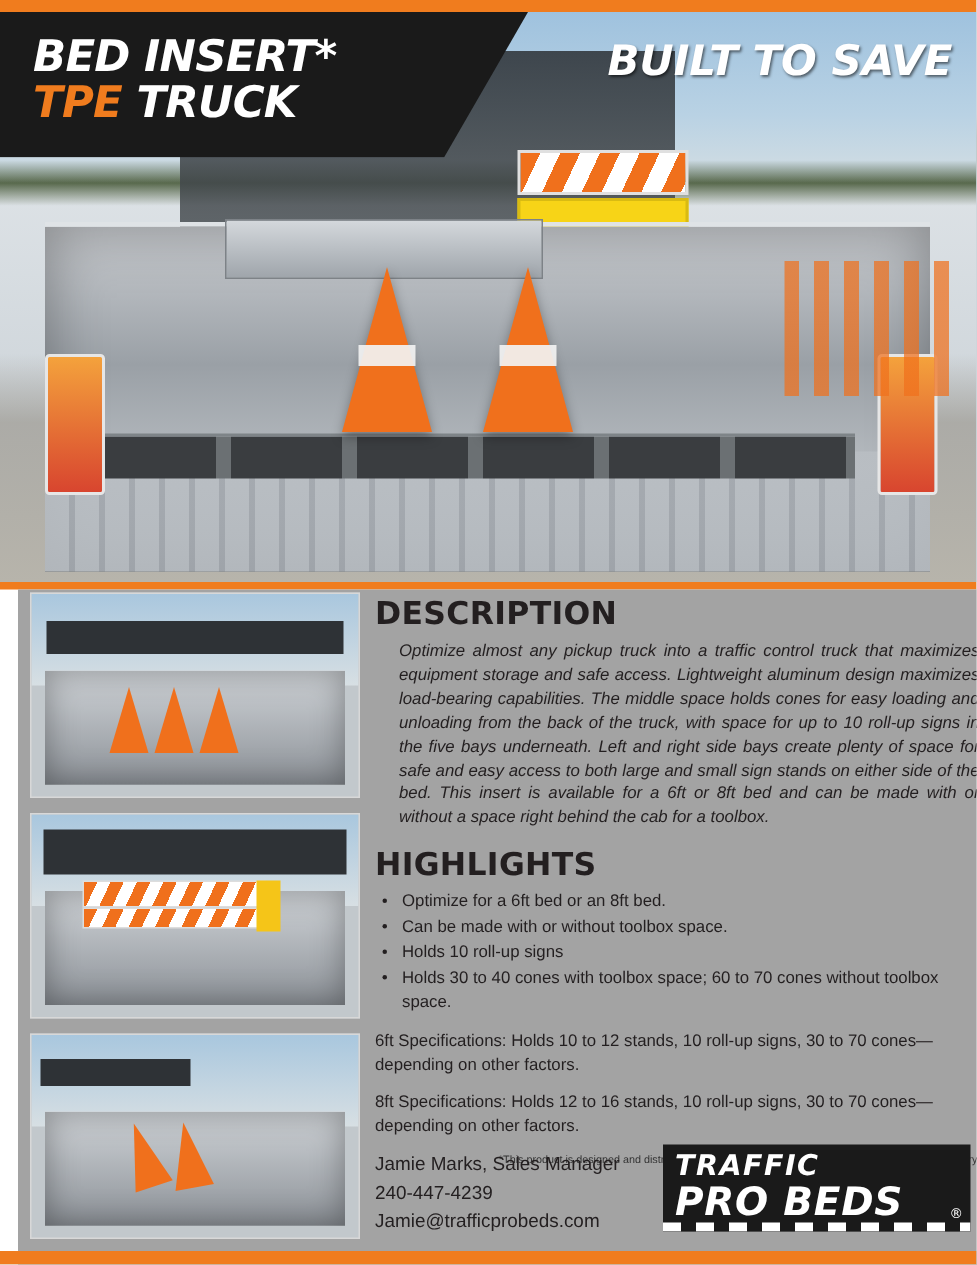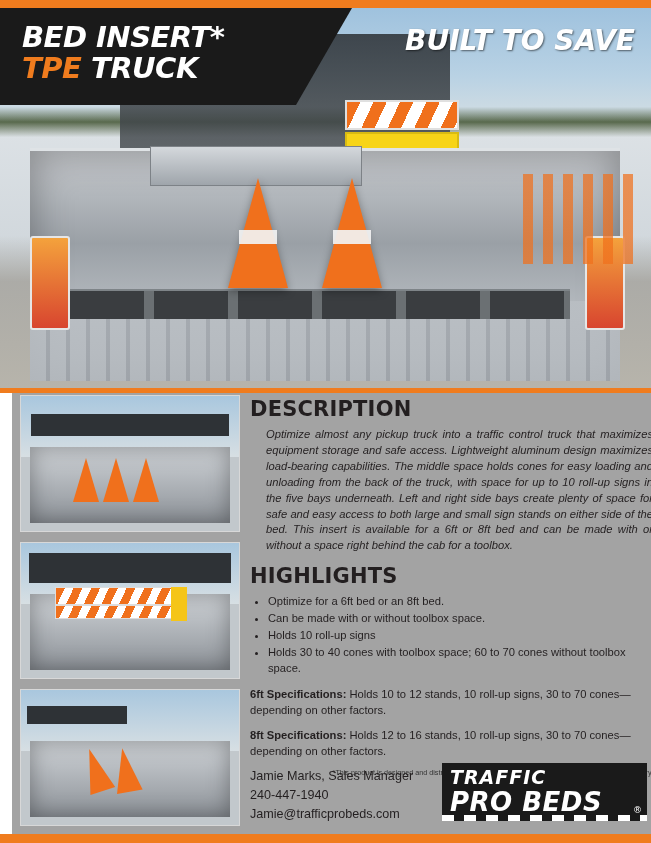--- a/index.html
+++ b/index.html
@@ -249,21 +249,21 @@
     padding-left: 18px;
     font-size: 11.2px;
     line-height: 1.42;
   }
   ul.highlights li { margin-bottom: 1px; }
   p.spec {
     font-size: 11.2px;
     line-height: 1.42;
     margin: 0 0 9px 0;
   }
-  p.spec .lbl { font-weight: bold; }
+  p.spec .lbl { font-weight: normal; }
 
   .disclaimer {
     font-size: 7.2px;
     text-align: right;
     color: #333;
     margin: 2px 0 4px 0;
   }
 
   
   .contact {
@@ -396,21 +396,21 @@
 
     <p class="spec">
       <span class="lbl">8ft Specifications:</span><span> Holds 12 to 16 stands, 10 roll-up signs, 30 to 70 cones—depending on other factors.</span>
     </p>
 
     <div class="disclaimer">*This product is designed and distributed through Traffic Pro Equipment, a Traffic Pro Bed subsidiary.</div>
   </div>
 
   <div class="contact">
     <div>Jamie Marks, Sales Manager</div>
-    <div>240-447-1940</div>
+    <div>240-447-4239</div>
     <div>Jamie@trafficprobeds.com</div>
   </div>
 
   <div class="logo">
     <div class="l1">TRAFFIC</div>
     <div class="l2">PRO BEDS</div>
     <div class="reg">®</div>
     <div class="road"></div>
   </div>
 

